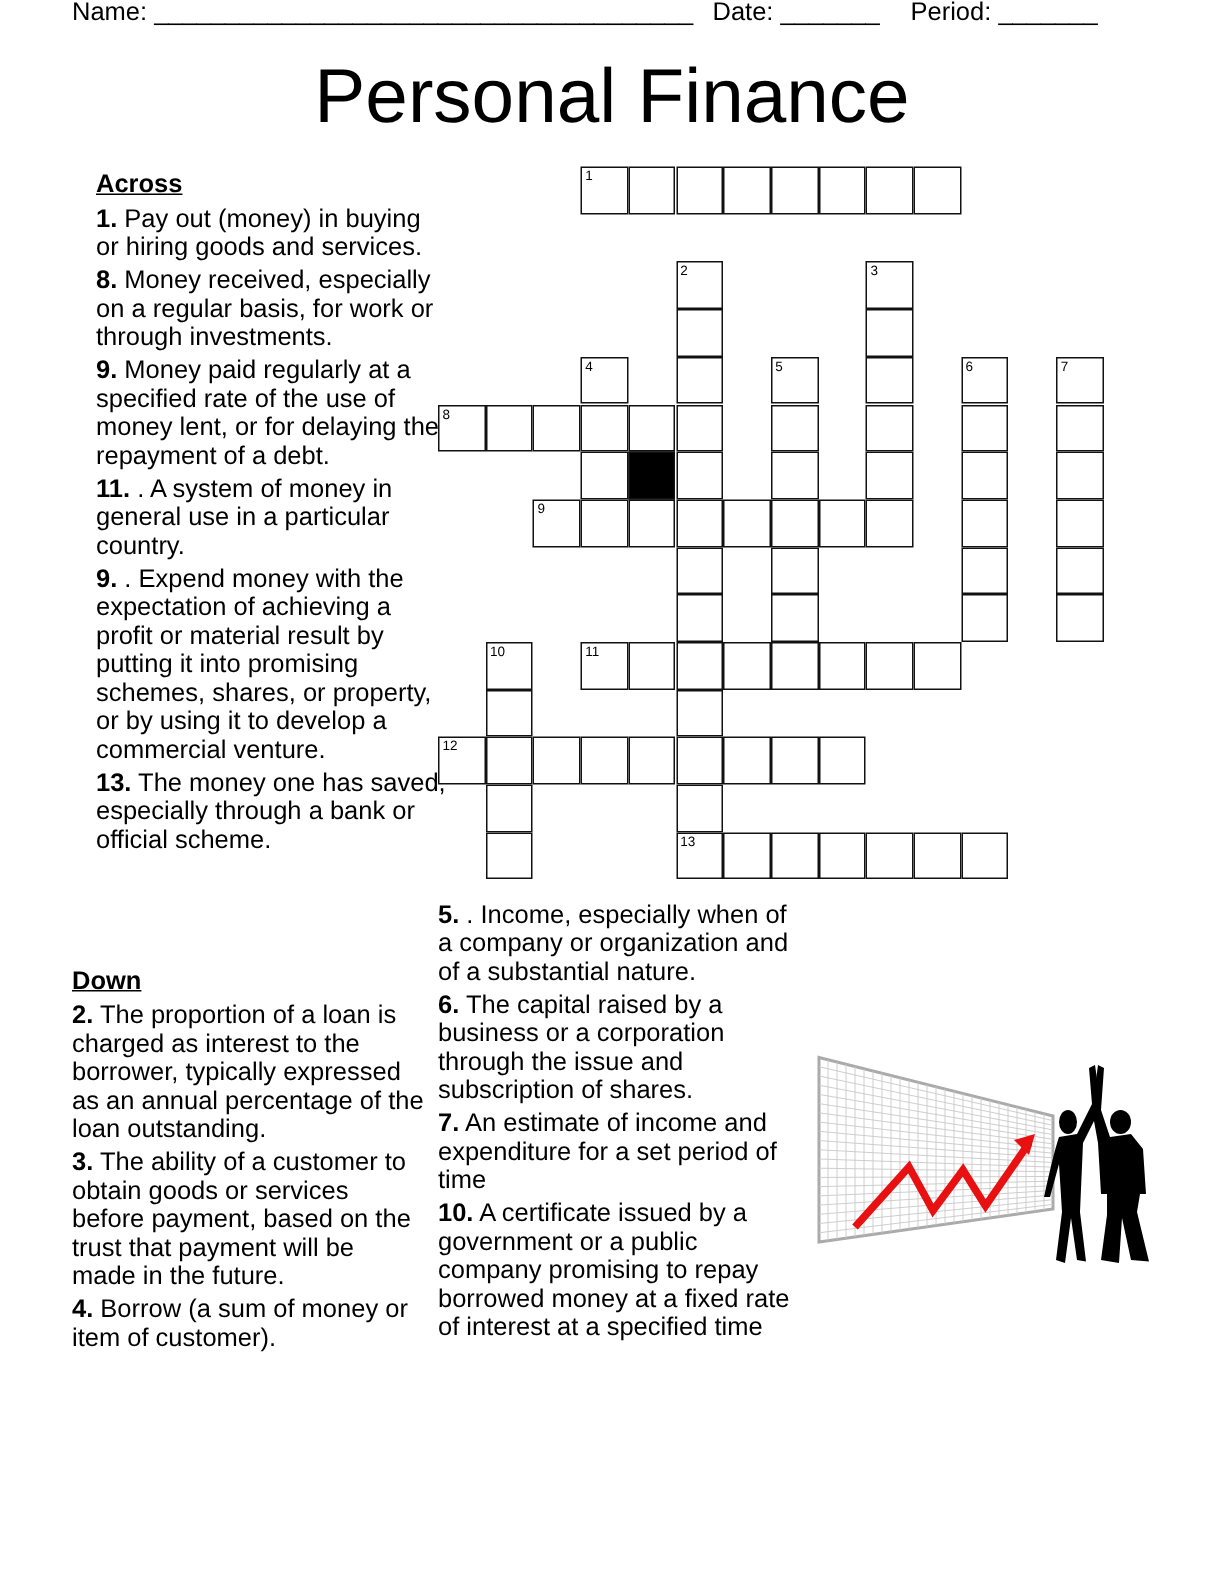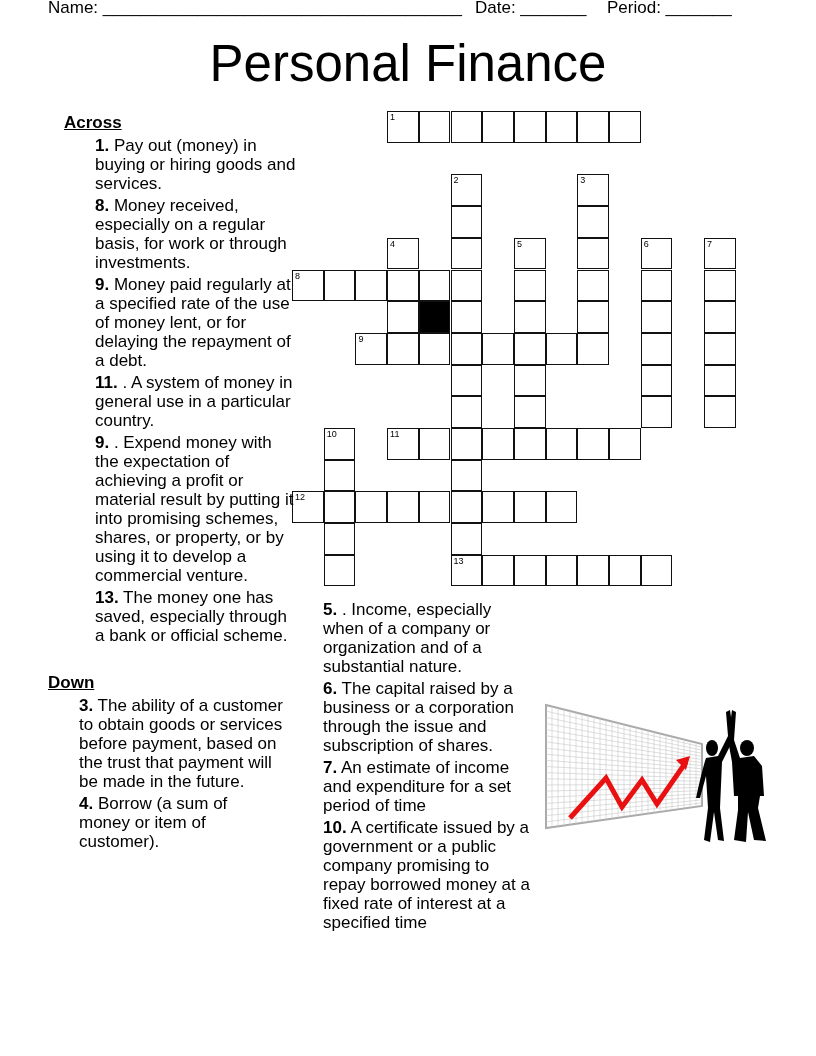--- a/index.html
+++ b/index.html
@@ -3,21 +3,21 @@
 <meta charset="utf-8">
 <style>
   html, body { margin: 0; padding: 0; background: #fff; }
   body { width: 816px; height: 1056px; position: relative; overflow: hidden;
          font-family: "Liberation Sans", sans-serif; color: #000; }
   .hdr { position: absolute; top: -2px; font-size: 17px; white-space: nowrap; }
   .title { position: absolute; top: 34px; left: 0; width: 816px; text-align: center;
            font-size: 51px; line-height: 60px; }
   .col { position: absolute; font-size: 17px; line-height: 19px; }
   .col .head { font-weight: bold; text-decoration: underline; margin-bottom: 4px; }
-  .col .clue { margin-bottom: 3px; margin-left: 31px; }
+  .col .clue { margin-bottom: 3px; }
   .col .clue b { font-weight: bold; }
   #grid { position: absolute; left: 0; top: 0; width: 816px; height: 600px; }
   .cell { position: absolute; width: 31.7px; height: 31.7px; box-sizing: border-box;
           border: 1.5px solid #111; background: #fff; }
   .cell.black { background: #000; }
   .cell .num { position: absolute; left: 2px; top: 1px; font-size: 9px; line-height: 9px; }
   #art { position: absolute; left: 544px; top: 700px; width: 230px; height: 145px; }
 </style>
 </head>
 <body>
@@ -145,23 +145,24 @@
   <div id="across-list">
       <div class="clue"><b>1.</b><span> Pay out (money) in buying or hiring goods and services.</span></div>
       <div class="clue"><b>8.</b><span> Money received, especially on a regular basis, for work or through investments.</span></div>
       <div class="clue"><b>9.</b><span> Money paid regularly at a specified rate of the use of money lent, or for delaying the repayment of a debt.</span></div>
       <div class="clue"><b>11.</b><span> . A system of money in general use in a particular country.</span></div>
       <div class="clue"><b>9.</b><span> . Expend money with the expectation of achieving a profit or material result by putting it into promising schemes, shares, or property, or by using it to develop a commercial venture.</span></div>
       <div class="clue"><b>13.</b><span> The money one has saved, especially through a bank or official scheme.</span></div>
     </div>
 </div>
 
-<div class="col" style="left:48px; top:673px; width:235px;">
+<div class="col" style="left:48px; top:644px; width:235px;">
   <div class="head">Down</div>
   <div id="down-list-a">
+      <div class="clue"><b>2.</b><span> The proportion of a loan is charged as interest to the borrower, typically expressed as an annual percentage of the loan outstanding.</span></div>
       <div class="clue"><b>3.</b><span> The ability of a customer to obtain goods or services before payment, based on the trust that payment will be made in the future.</span></div>
       <div class="clue"><b>4.</b><span> Borrow (a sum of money or item of customer).</span></div>
     </div>
 </div>
 
 <div class="col" style="left:292px; top:600px; width:240px;">
   <div id="down-list-b">
       <div class="clue"><b>5.</b><span> . Income, especially when of a company or organization and of a substantial nature.</span></div>
       <div class="clue"><b>6.</b><span> The capital raised by a business or a corporation through the issue and subscription of shares.</span></div>
       <div class="clue"><b>7.</b><span> An estimate of income and expenditure for a set period of time</span></div>

